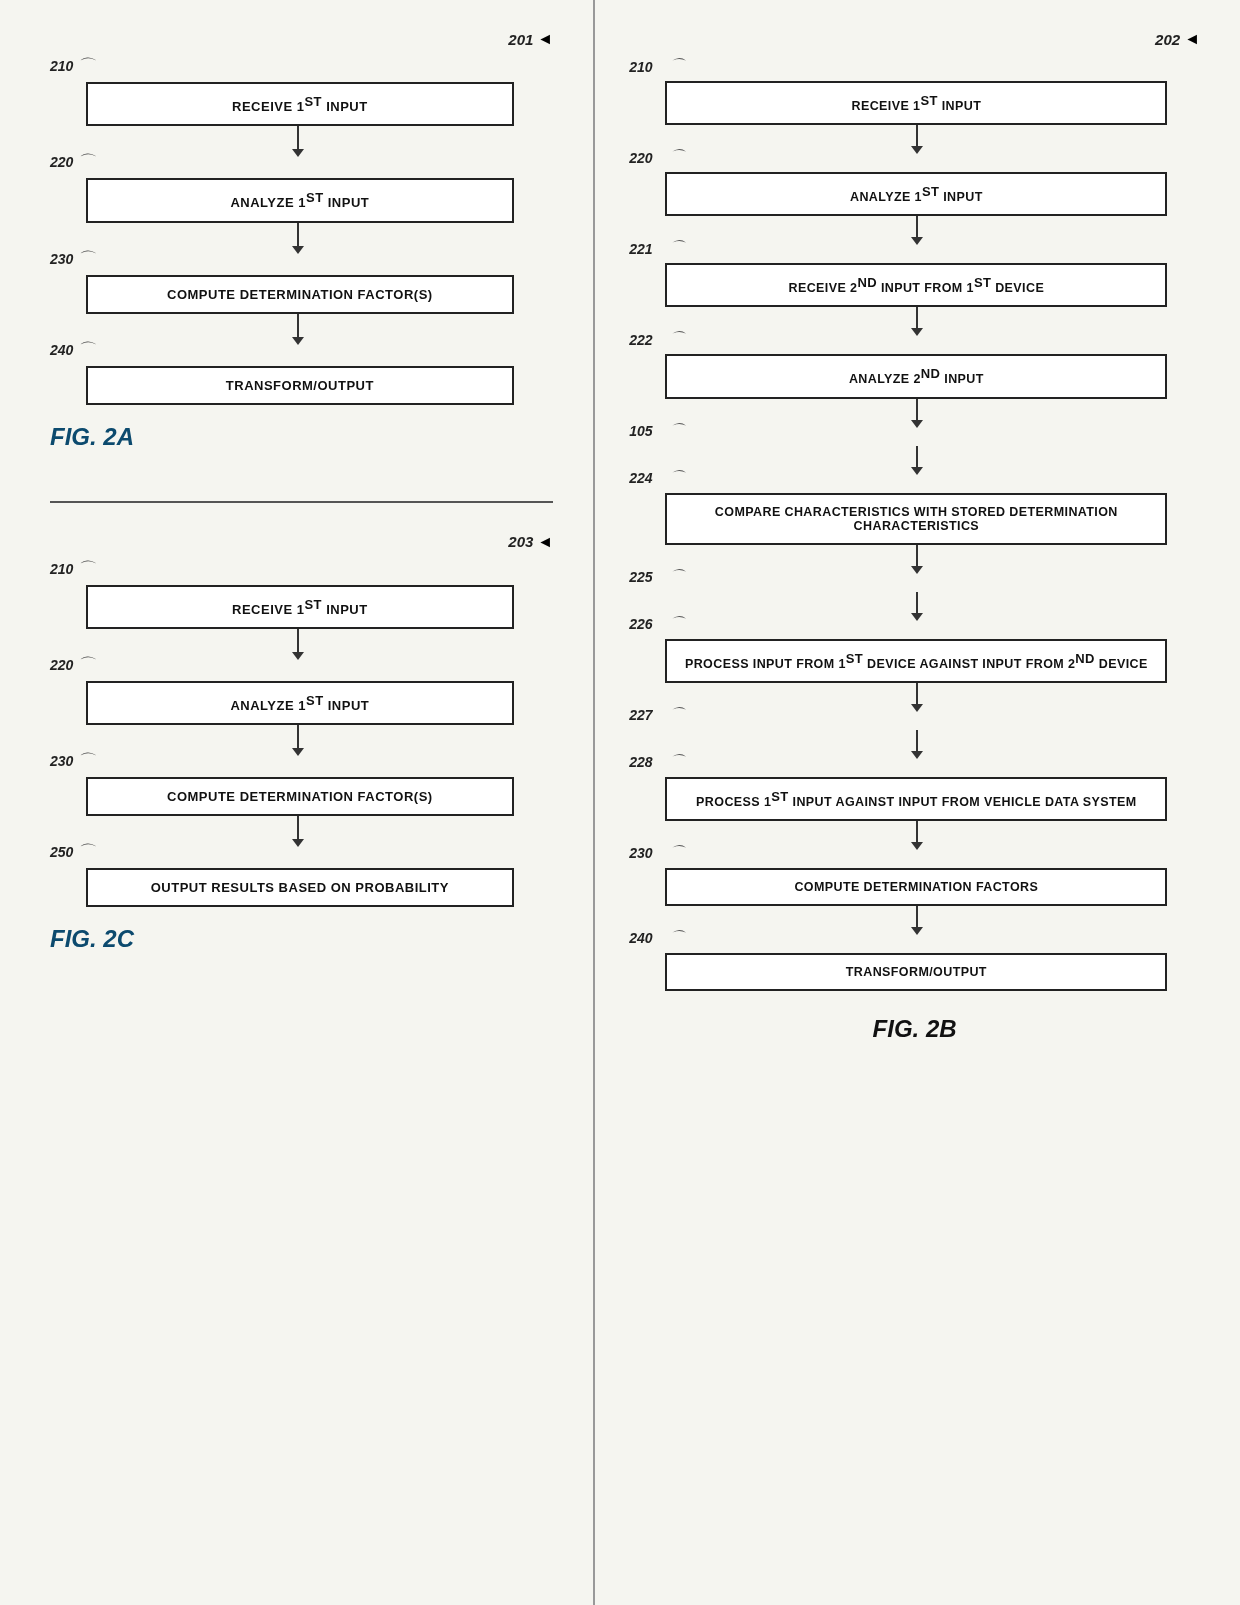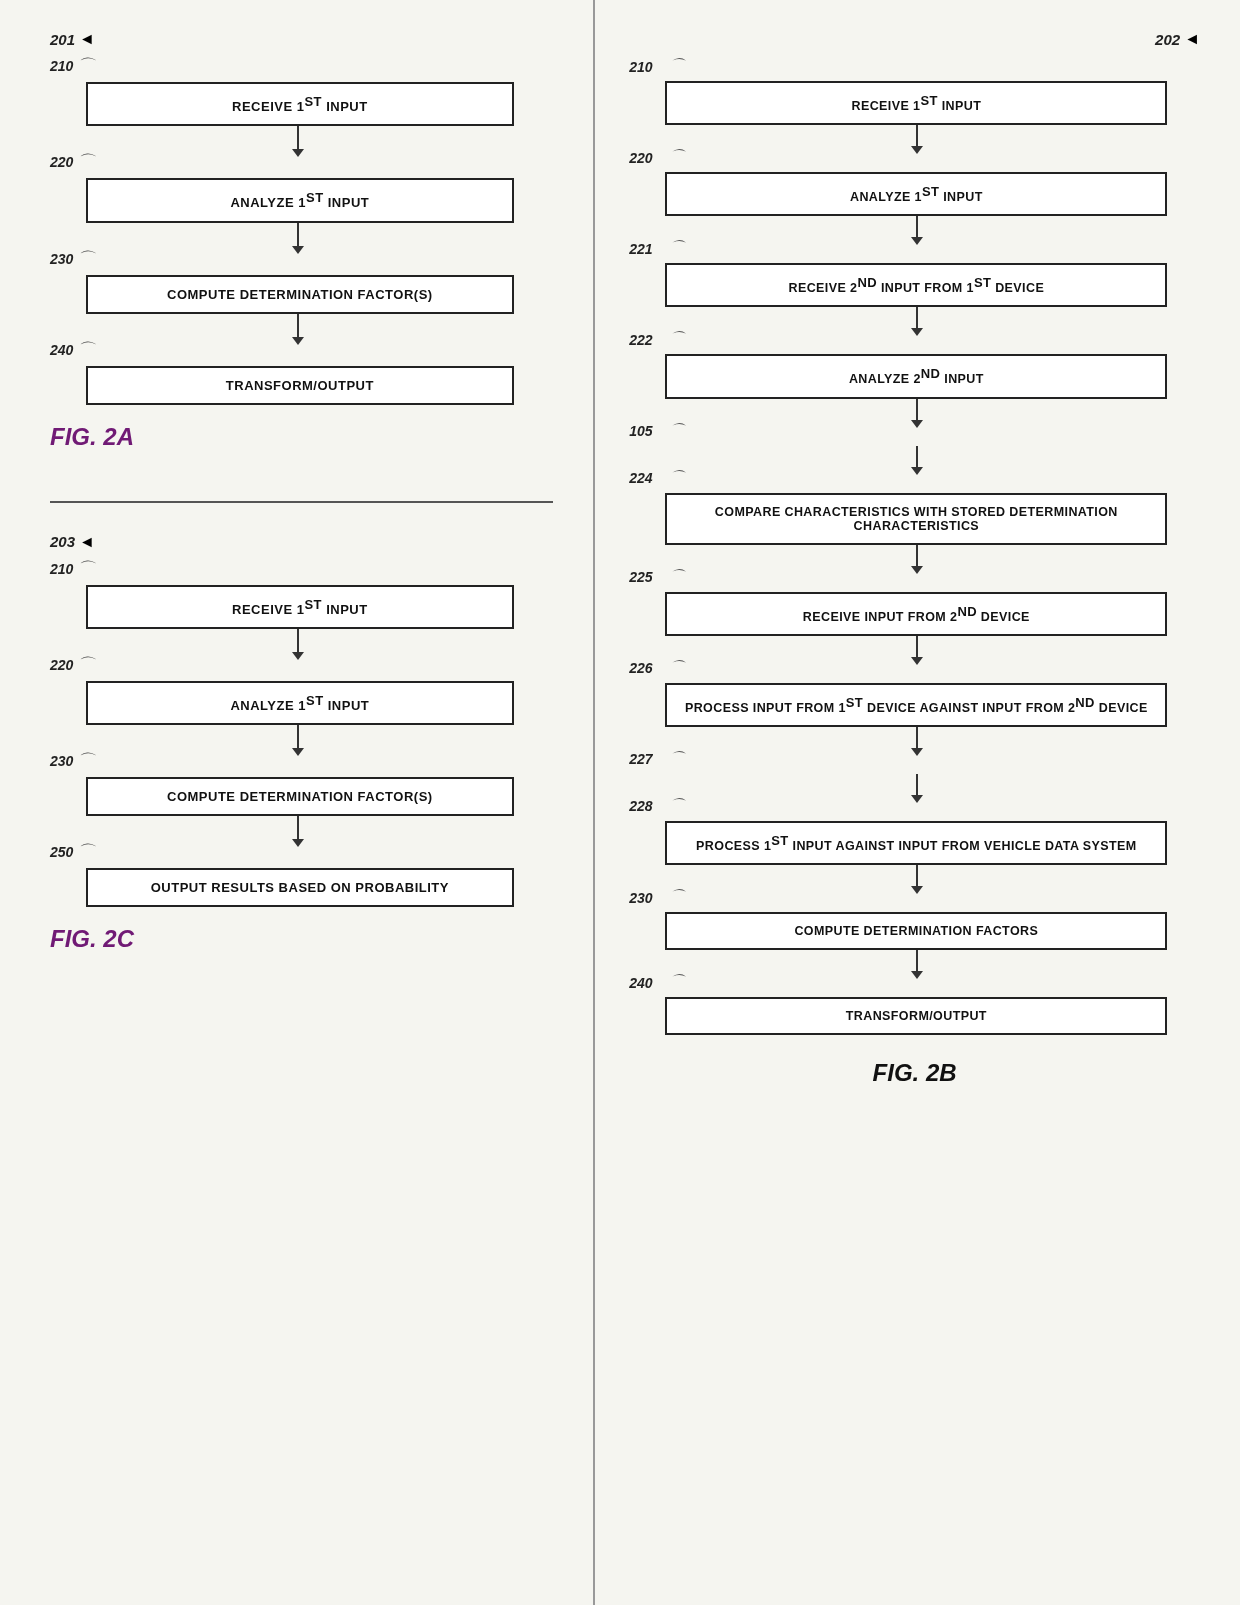--- a/index.html
+++ b/index.html
@@ -90,27 +90,28 @@
       left: -5px;
       border-left: 6px solid transparent;
       border-right: 6px solid transparent;
       border-top: 8px solid #333;
     }
     
     .fig-label {
       font-size: 24px;
       font-weight: bold;
       font-style: italic;
-      color: #701a75;
+      color: #0c4a6e;
       margin-top: 18px;
       font-family: Arial, Helvetica, sans-serif;
     }
     
     .ref-number-row {
       display: flex;
+      justify-content: flex-end;
       align-items: center;
       margin-bottom: 6px;
       position: relative;
     }
     .ref-number {
       font-size: 15px;
       font-weight: bold;
       color: #222;
       font-style: italic;
     }
@@ -331,21 +332,20 @@
         <span class="right-step-number">224</span>
         <span style="font-size:16px;color:#555;">⌒</span>
       </div>
       <div class="right-step-box">COMPARE CHARACTERISTICS WITH STORED DETERMINATION CHARACTERISTICS</div>
       <div class="right-arrow-down"></div>
 
       <div class="step-label-row">
         <span class="right-step-number">225</span>
         <span style="font-size:16px;color:#555;">⌒</span>
       </div>
-      <div class="right-step-box">RECEIVE INPUT FROM 2<sup>ND</sup> DEVICE</div>
       <div class="right-arrow-down"></div>
 
       <div class="step-label-row">
         <span class="right-step-number">226</span>
         <span style="font-size:16px;color:#555;">⌒</span>
       </div>
       <div class="right-step-box">PROCESS INPUT FROM 1<sup>ST</sup> DEVICE AGAINST INPUT FROM 2<sup>ND</sup> DEVICE</div>
       <div class="right-arrow-down"></div>
 
       <div class="step-label-row">

